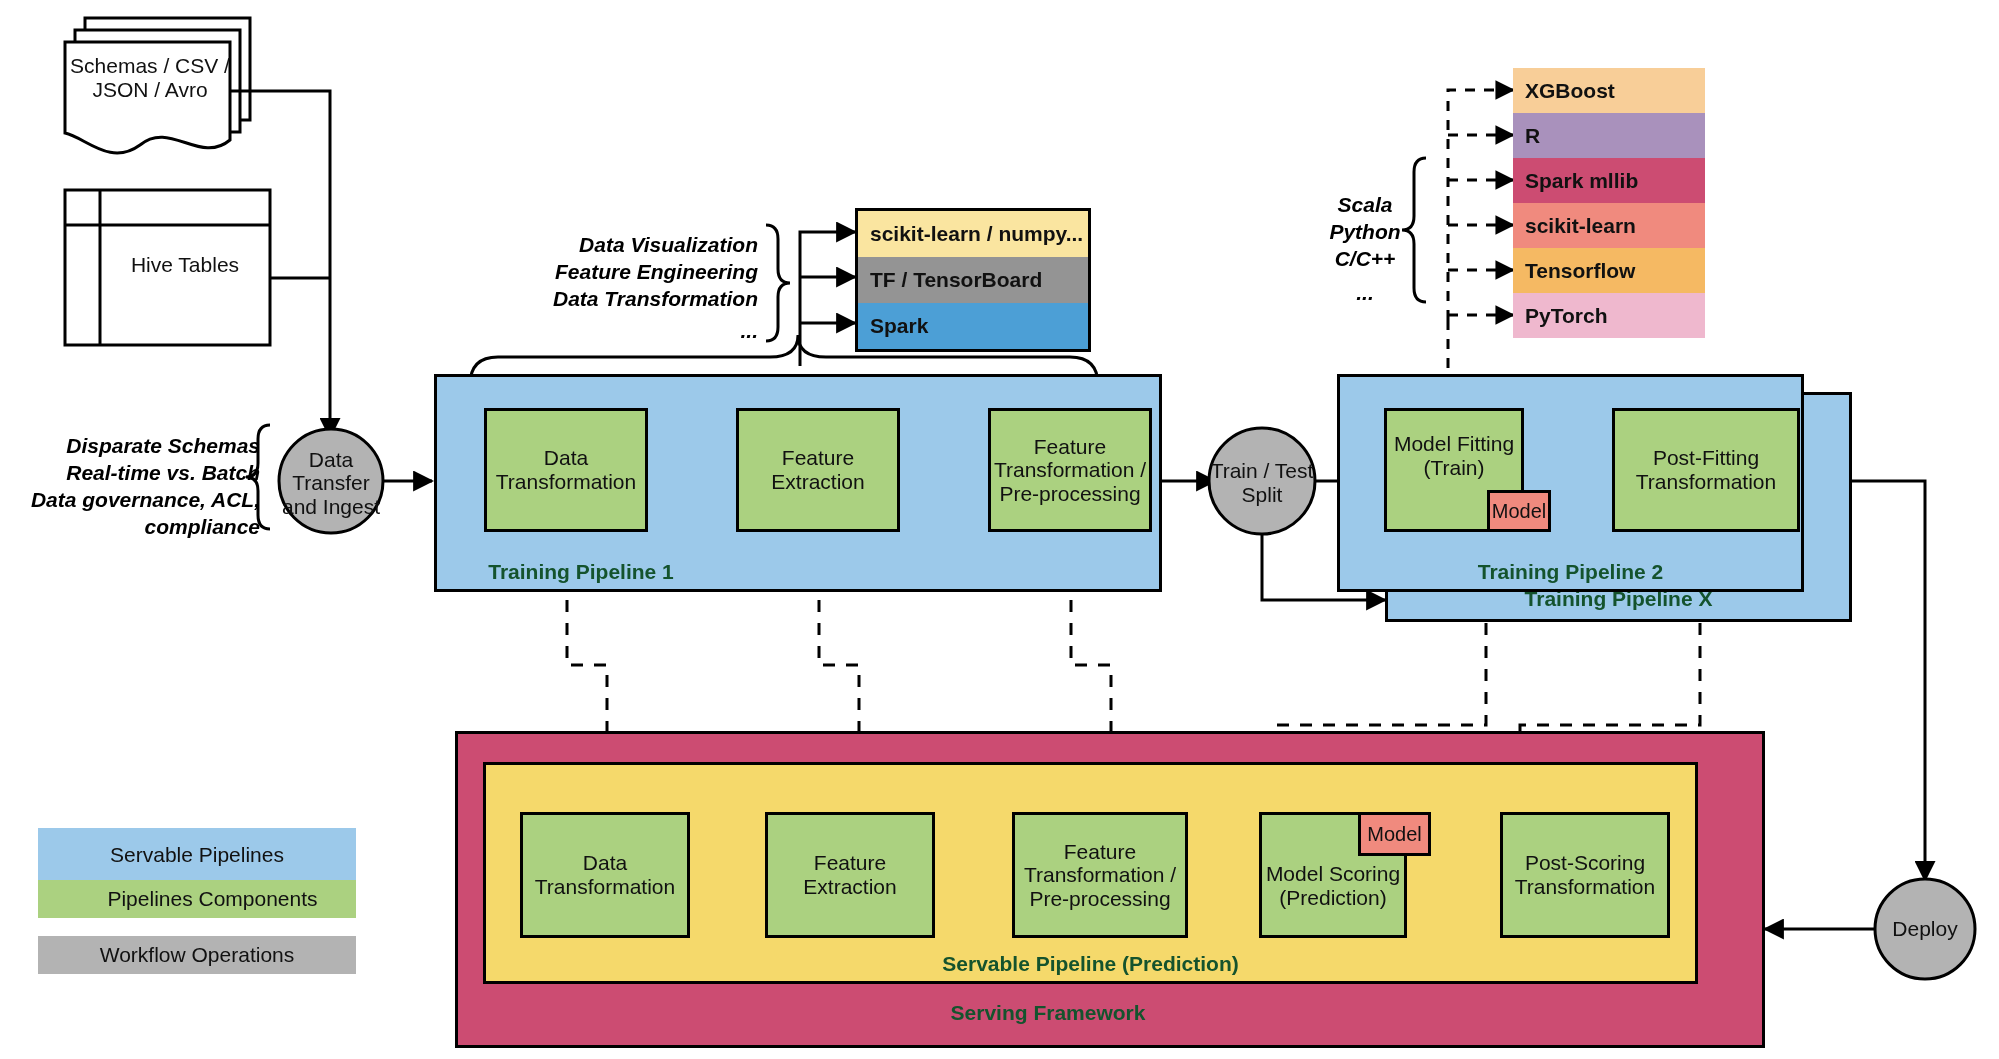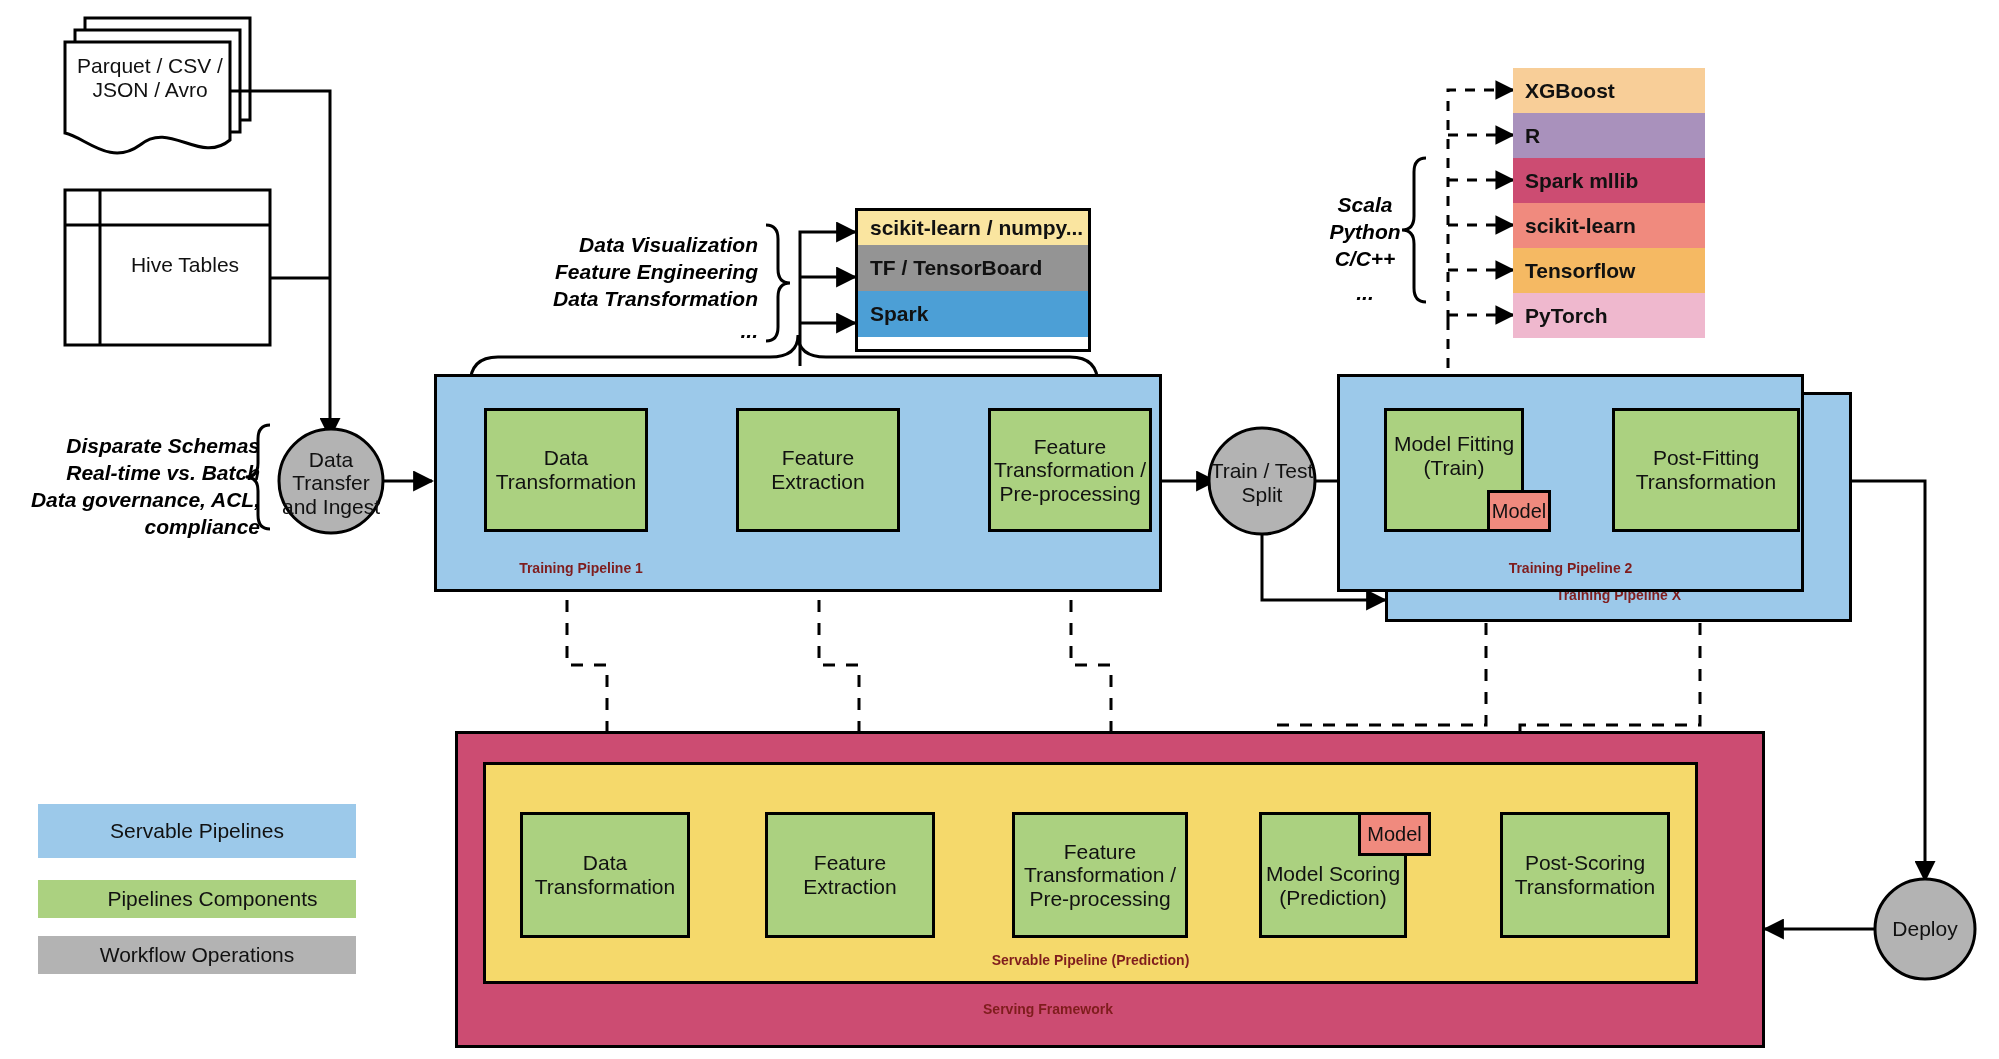--- a/index.html
+++ b/index.html
@@ -13,21 +13,21 @@
 
   
   .c-blue{background:#9CC9EA;}
   .c-green{background:#ABD180;}
   .c-red{background:#F08A7E;}
   .c-yellow{background:#F5D96B;}
   .c-magenta{background:#CC4C72;}
 
   
   .comp{font-size:21px;color:#111;}
-  .pipelabel{position:absolute;font-weight:bold;font-size:14px;color:#7f1d1d;white-space:nowrap;}
+  .pipelabel{position:absolute;font-weight:bold;font-size:21px;color:#14532d;white-space:nowrap;}
 
   
   .chipstack{position:absolute;}
   .chip{box-sizing:border-box;display:flex;align-items:center;padding-left:12px;
         font-weight:bold;font-size:21px;color:#111;white-space:nowrap;}
 
   .braceTxt{position:absolute;font-weight:bold;font-size:21px;color:#000;line-height:1.28;white-space:pre;font-style:italic;}
   .braceTxtR{text-align:right;}
   .braceTxtC{text-align:center;}
 
@@ -134,21 +134,21 @@
 
     <g stroke="#000" stroke-width="3" fill="none">
       <path d="M690,888 H760" marker-end="url(#ah)"></path>
       <path d="M940,888 H1010" marker-end="url(#ah)"></path>
       <path d="M1190,888 H1260" marker-end="url(#ah)"></path>
       <path d="M1430,888 H1500" marker-end="url(#ah)"></path>
     </g>
   </svg>
 
   <div class="node lbl plain" style="left:70px;top:48px;width:160px;height:60px;">
-    <span style="white-space:pre-line">Parquet / CSV /
+    <span style="white-space:pre-line">Schemas / CSV /
 JSON / Avro</span>
   </div>
   <div class="node lbl plain" style="left:100px;top:245px;width:170px;height:40px;">
     <span>Hive Tables</span>
   </div>
 
   <div class="braceTxt braceTxtR" style="left:10px;top:433px;width:250px;">Disparate Schemas
 Real-time vs. Batch
 Data governance, ACL,
 compliance</div>
@@ -158,21 +158,21 @@
 Transfer
 and Ingest</span>
   </div>
 
   <div class="braceTxt braceTxtR" style="left:540px;top:232px;width:218px;">Data Visualization
 Feature Engineering
 Data Transformation</div>
   <div class="braceTxt braceTxtR" style="left:540px;top:318px;width:218px;">...</div>
 
   <div class="chipstack boxed" style="left:855px;top:208px;width:230px;height:138px;">
-    <div class="chip" style="height:34px;background:#FAE5A0;">
+    <div class="chip" style="height:46px;background:#FAE5A0;">
       <span>scikit-learn / numpy...</span>
     </div>
     <div class="chip" style="height:46px;background:#949494;">
       <span>TF / TensorBoard</span>
     </div>
     <div class="chip" style="height:46px;background:#4C9FD6;">
       <span>Spark</span>
     </div>
   </div>
 
@@ -270,21 +270,21 @@
     <span>Model</span>
   </div>
   <div class="node boxed c-green comp" style="left:1500px;top:812px;width:170px;height:126px;">
     <span class="lbl" style="white-space:pre-line">Post-Scoring
 Transformation</span>
   </div>
 
   <div class="pipelabel" style="left:483px;top:952px;width:1215px;text-align:center;">Servable Pipeline (Prediction)</div>
   <div class="pipelabel" style="left:455px;top:1001px;width:1186px;text-align:center;">Serving Framework</div>
 
-  <div class="legendbox" style="left:38px;top:804px;width:318px;height:54px;background:#9CC9EA;">
+  <div class="legendbox" style="left:38px;top:828px;width:318px;height:54px;background:#9CC9EA;">
     <span>Servable Pipelines</span>
   </div>
   <div class="legendbox" style="left:38px;top:880px;width:318px;height:38px;background:#ABD180;padding-left:31px;">
     <span>Pipelines Components</span>
   </div>
   <div class="legendbox" style="left:38px;top:936px;width:318px;height:38px;background:#B3B3B3;">
     <span>Workflow Operations</span>
   </div>
 
 </div>

